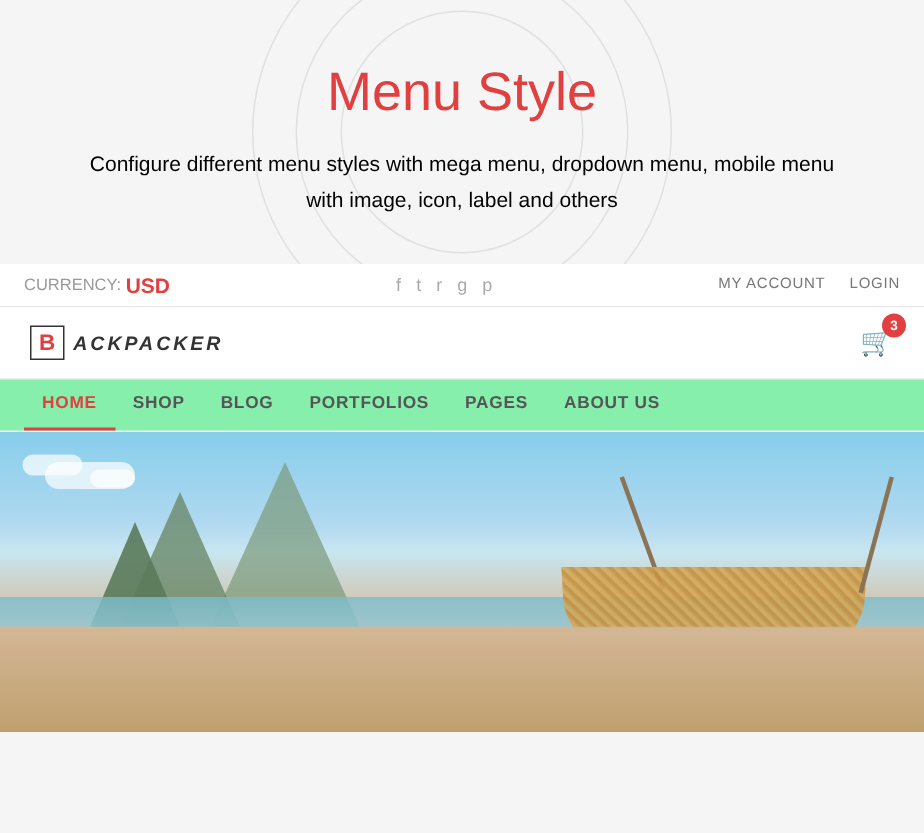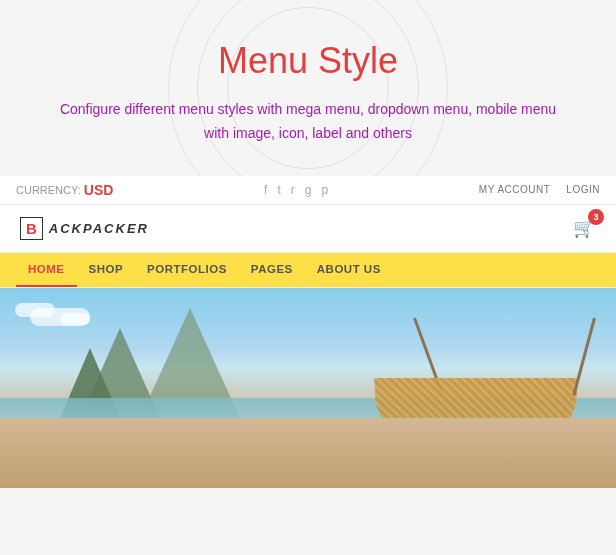--- a/index.html
+++ b/index.html
@@ -58,21 +58,21 @@
       font-size: 36px;
       color: #e04040;
       font-weight: 400;
       margin-bottom: 16px;
       position: relative;
       z-index: 1;
     }
 
     .hero-description {
       font-size: 14px;
-      color: #a21caf;
+      color: #000000;
       line-height: 1.7;
       max-width: 500px;
       margin: 0 auto;
       position: relative;
       z-index: 1;
     }
 
     
     .top-bar {
       background: #fff;
@@ -193,21 +193,21 @@
       font-weight: bold;
     }
 
     .cart-icon-symbol {
       font-size: 18px;
       color: #555;
     }
 
     
     .nav-menu {
-      background: #fde047;
+      background: #86efac;
       border-bottom: 1px solid #eee;
       padding: 0 16px;
       display: flex;
       align-items: center;
       gap: 0;
     }
 
     .nav-item {
       padding: 10px 12px;
       font-size: 11.5px;
@@ -418,20 +418,21 @@
   </div>
   <div class="cart-icon-wrapper">
     <span class="cart-badge">3</span>
     <span class="cart-icon-symbol">🛒</span>
   </div>
 </div>
 
 <div class="nav-menu">
 <div class="nav-item active">HOME</div>
     <div class="nav-item">SHOP</div>
+    <div class="nav-item">BLOG</div>
     <div class="nav-item">PORTFOLIOS</div>
     <div class="nav-item">PAGES</div>
     <div class="nav-item">ABOUT US</div>
   </div>
 
 <div class="hero-image">
   <div class="cloud cloud1"></div>
   <div class="cloud cloud2"></div>
   <div class="cloud cloud3"></div>
   <div class="beach-mountains">

